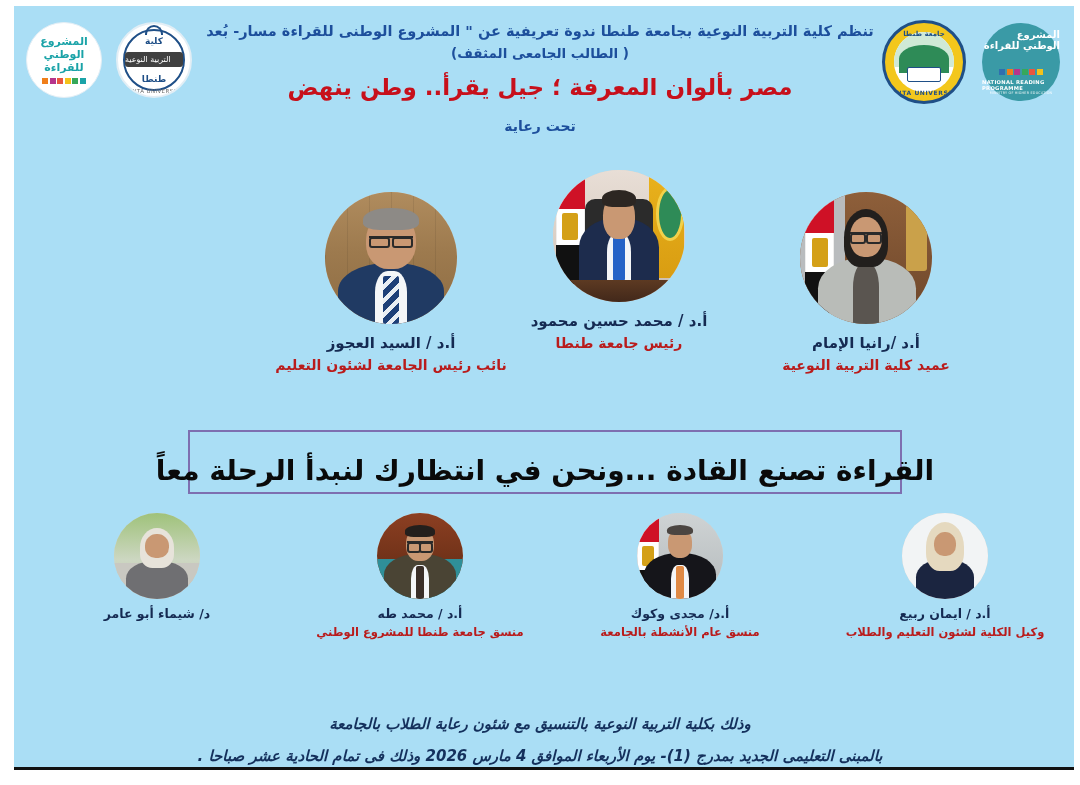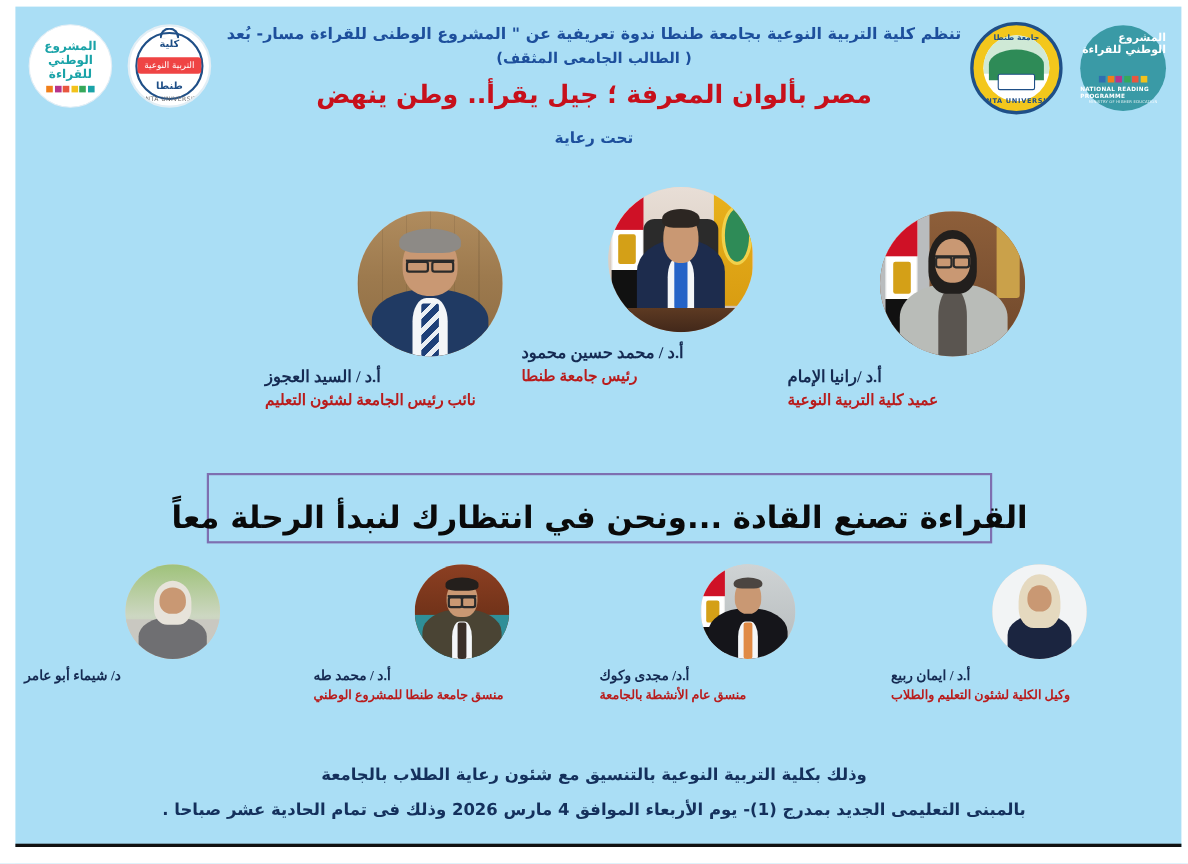--- a/index.html
+++ b/index.html
@@ -78,26 +78,26 @@
   .tanta-faculty-seal .ring {
     position: absolute;
     left: 5px; top: 5px; right: 5px; bottom: 5px;
     border-radius: 50%;
     border: 2px solid #1f4f87;
   }
   .tanta-faculty-seal .band {
     position: absolute;
     left: 7px; right: 7px; top: 28px;
     height: 15px;
-    background: #ef4444;
+    background: #404040;
     border-radius: 3px;
     color: #fff;
     font-size: 8px;
     line-height: 15px;
-    text-align: center;
+    text-align: left;
     overflow: hidden;
     white-space: nowrap;
   }
   .tanta-faculty-seal .top-word {
     position: absolute;
     left: 0; right: 0; top: 12px;
     text-align: center;
     font-size: 9px;
     color: #1f4f87;
     font-weight: bold;
@@ -269,22 +269,21 @@
   .under-patronage {
     color: #1d4f9c;
     font-size: 14px;
     font-weight: bold;
     margin-top: 14px;
   }
 
   
   .person {
     position: absolute;
-    text-align: left;
-    font-family: Liberation Serif, serif;
+    text-align: center;
   }
   .avatar {
     border-radius: 50%;
     overflow: hidden;
     margin: 0 auto;
     position: relative;
     background: #d6d2cb;
   }
   .p-name {
     color: #152a52;
@@ -407,23 +406,24 @@
     font-weight: bold;
     line-height: 1.1;
     letter-spacing: -0.4px;
     white-space: nowrap;
     margin-top: 18px;
   }
 
   
   .footer-block {
     position: absolute;
-    left: 90px; top: 688px;
+    left: 90px; top: 708px;
     width: 900px;
     text-align: center;
+    font-style: italic;
   }
   .footer-line {
     color: #14305c;
     font-size: 15px;
     font-weight: bold;
     line-height: 32px;
   }
 </style>
 </head>
 <body>

